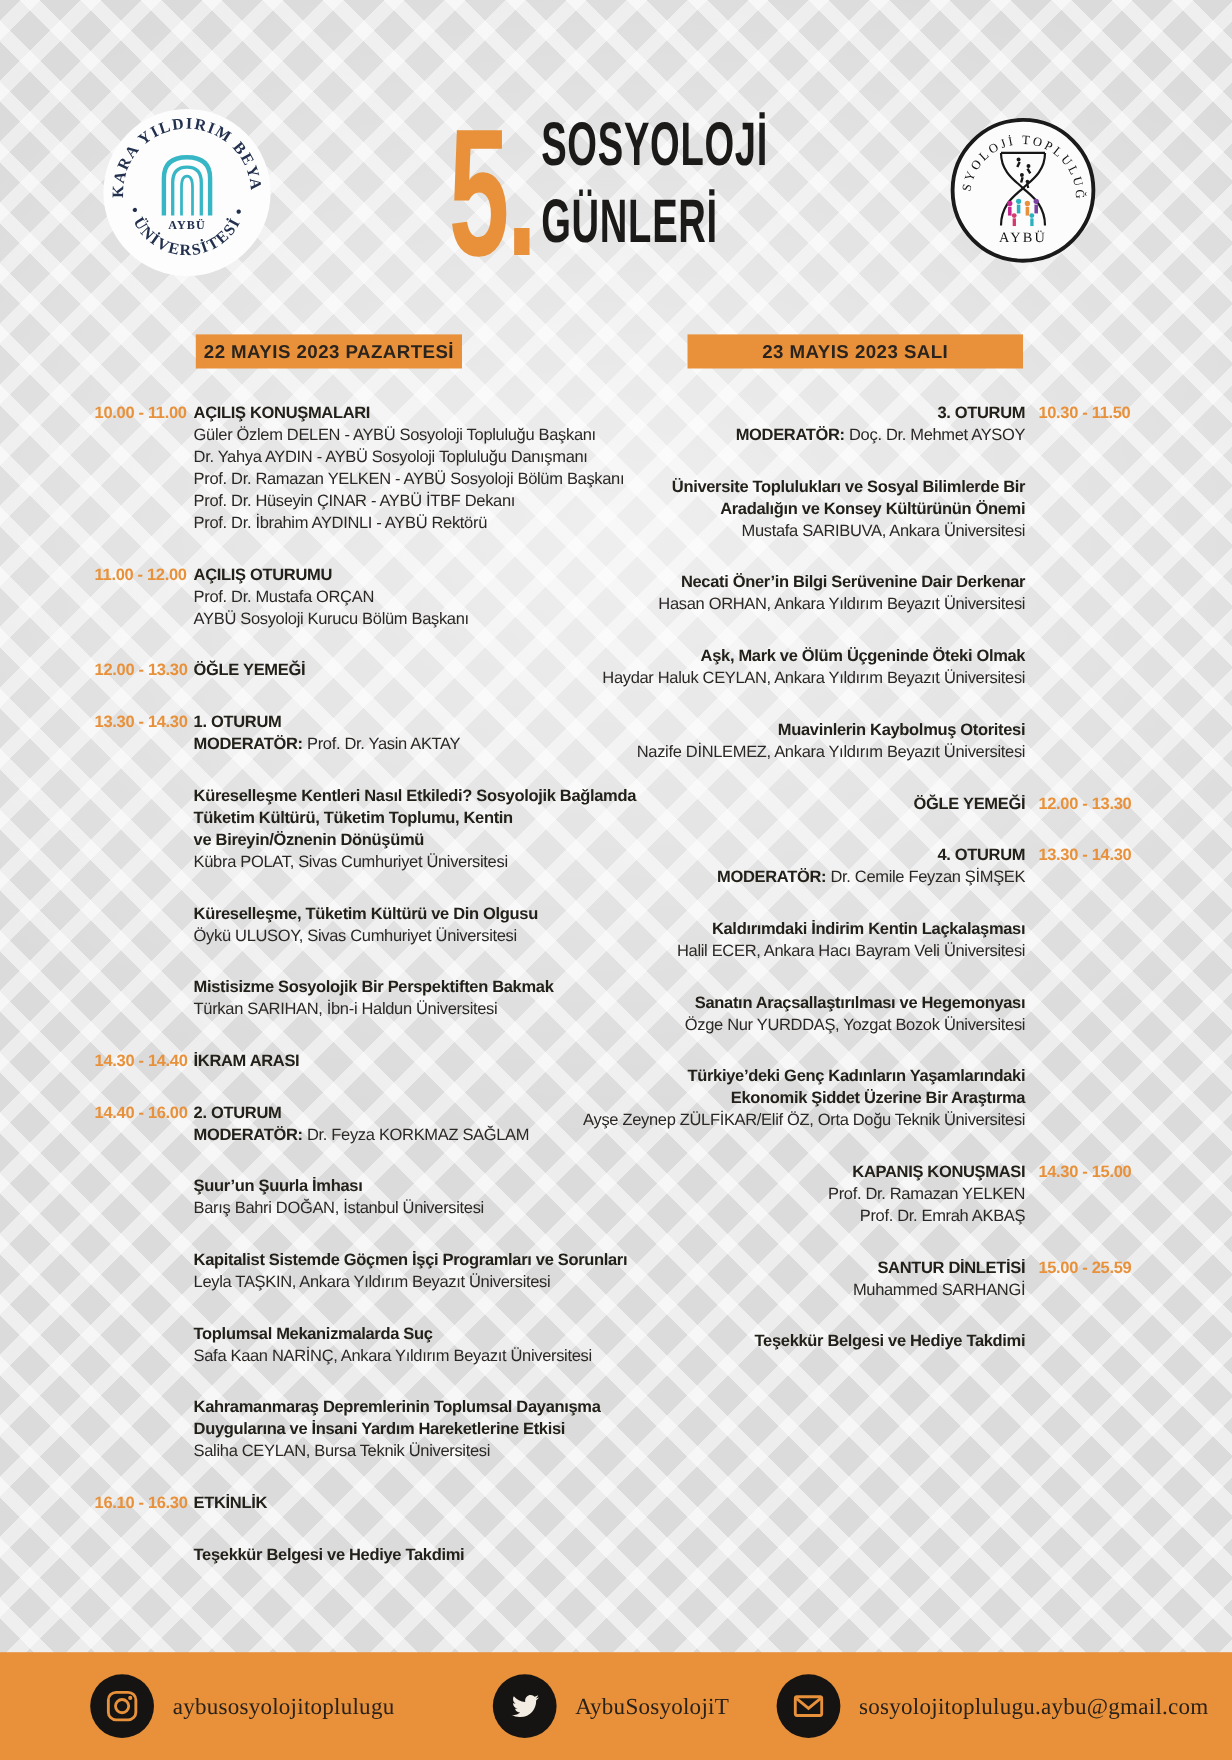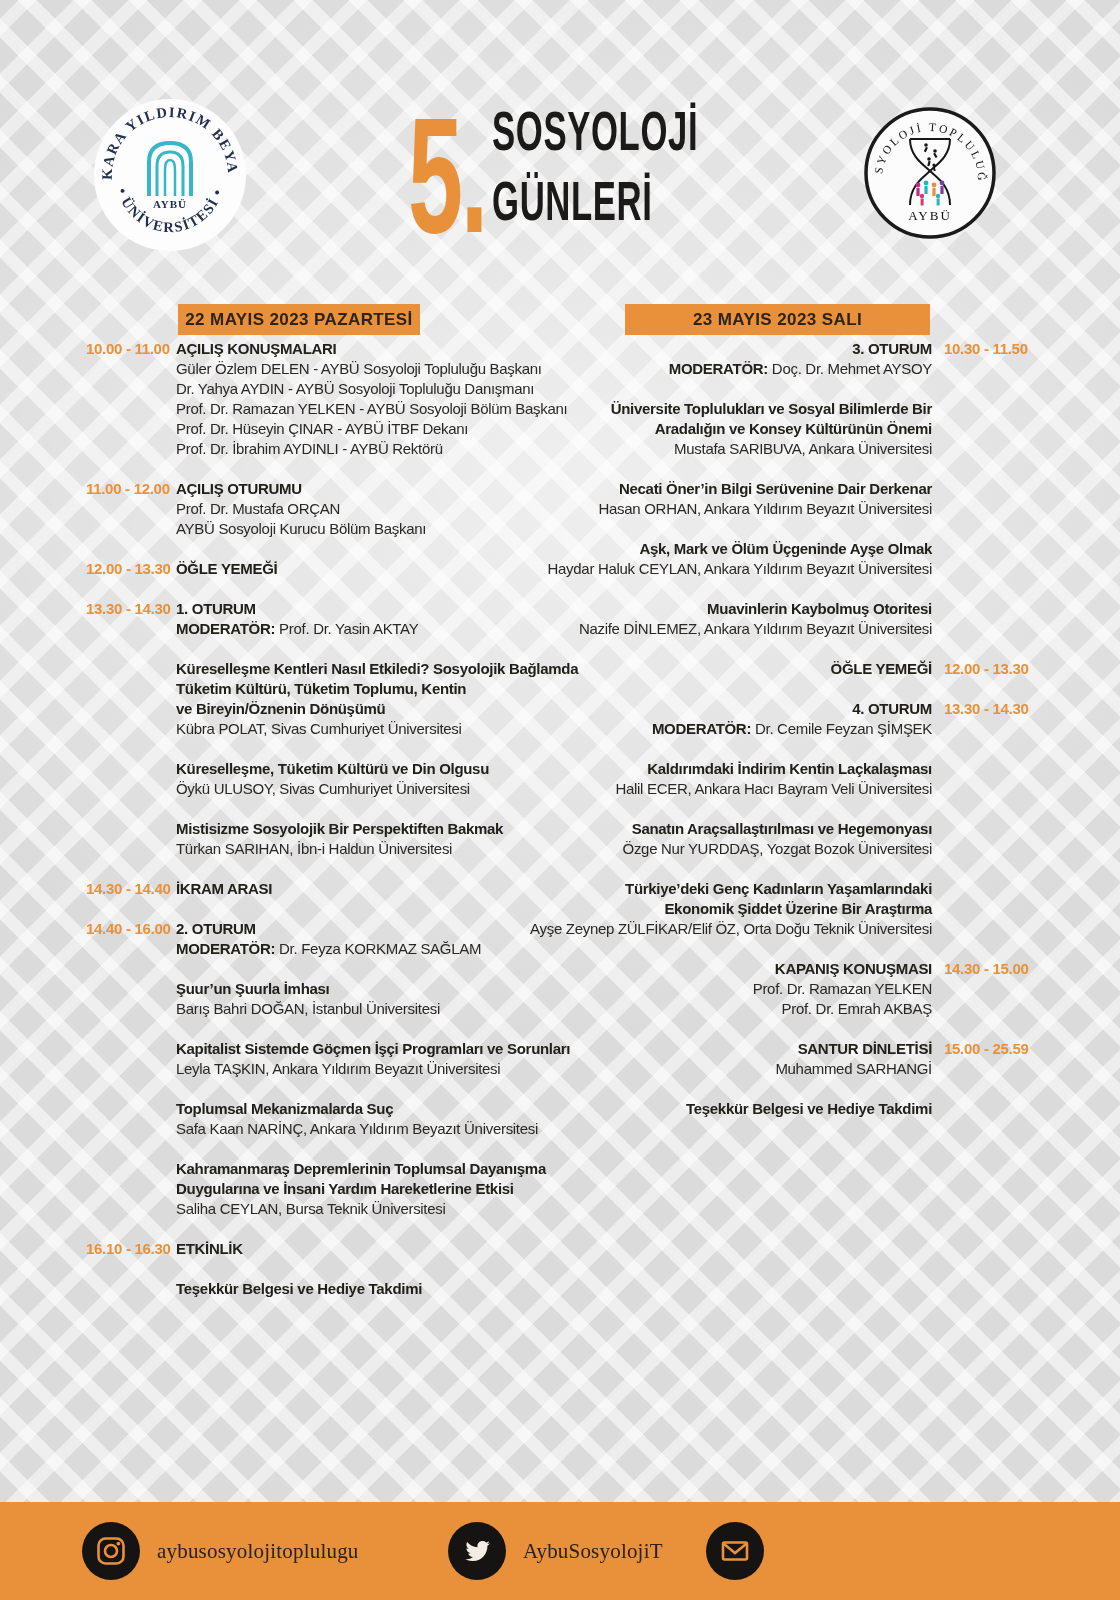--- a/index.html
+++ b/index.html
@@ -30,21 +30,21 @@
     position:absolute; top:304px; height:31px; background:#E8913A;
     color:#2b241e; font-weight:700; font-size:17px; letter-spacing:.4px;
     display:flex; align-items:center; justify-content:center;
   }
   .bar-left{left:178px; width:242px;}
   .bar-right{left:625px; width:305px;}
   
   .col{position:absolute; top:339px; font-size:15px; color:#2b2725; letter-spacing:-0.3px;}
   .col-left{left:86px; width:478px;}
   .col-right{left:540px; width:478px;}
-  .block{display:flex; margin-bottom:20px;}
+  .block{display:flex; margin-bottom:20px;margin-top:27px;}
   .time{flex:none; font-weight:700; color:#E8913A; line-height:20px; white-space:nowrap;}
   .col-left .time{width:90px; text-align:left;}
   .col-right .time{width:86px; text-align:right; padding-left:12px; box-sizing:border-box;}
   .rows{flex:1; min-width:0;}
   .row{line-height:20px; white-space:nowrap;}
   .col-left .row{text-align:left;}
   .col-right .row{direction:rtl; text-align:right;}
   .col-right .row > span{direction:ltr; unicode-bidi:isolate;}
   .row.b{font-weight:700; color:#222019;}
   .lb{font-weight:700; color:#222019;}
@@ -269,21 +269,21 @@
       </div>
       <div class="block">
         <div class="rows">
           <div class="row b"><span>Necati Öner’in Bilgi Serüvenine Dair Derkenar</span></div>
           <div class="row"><span>Hasan ORHAN, Ankara Yıldırım Beyazıt Üniversitesi</span></div>
         </div>
         <div class="time"></div>
       </div>
       <div class="block">
         <div class="rows">
-          <div class="row b"><span>Aşk, Mark ve Ölüm Üçgeninde Ayşe Olmak</span></div>
+          <div class="row b"><span>Aşk, Mark ve Ölüm Üçgeninde Öteki Olmak</span></div>
           <div class="row"><span>Haydar Haluk CEYLAN, Ankara Yıldırım Beyazıt Üniversitesi</span></div>
         </div>
         <div class="time"></div>
       </div>
       <div class="block">
         <div class="rows">
           <div class="row b"><span>Muavinlerin Kaybolmuş Otoritesi</span></div>
           <div class="row"><span>Nazife DİNLEMEZ, Ankara Yıldırım Beyazıt Üniversitesi</span></div>
         </div>
         <div class="time"></div>
@@ -365,16 +365,17 @@
       </div>
       <span class="ftext">AybuSosyolojiT</span>
     </div>
     <div class="fgroup fg-mail">
       <div class="ficon">
         <svg width="32" height="32" viewBox="0 0 32 32">
           <rect x="4" y="7.5" width="24" height="17" rx="1.5" fill="none" stroke="#E8913A" stroke-width="2.6"></rect>
           <path d="M5 9 L16 18 L27 9" fill="none" stroke="#E8913A" stroke-width="2.6"></path>
         </svg>
       </div>
+      <span class="ftext">sosyolojitoplulugu.aybu@gmail.com</span>
     </div>
   </div>
 
 </div>
 
 </body></html>

